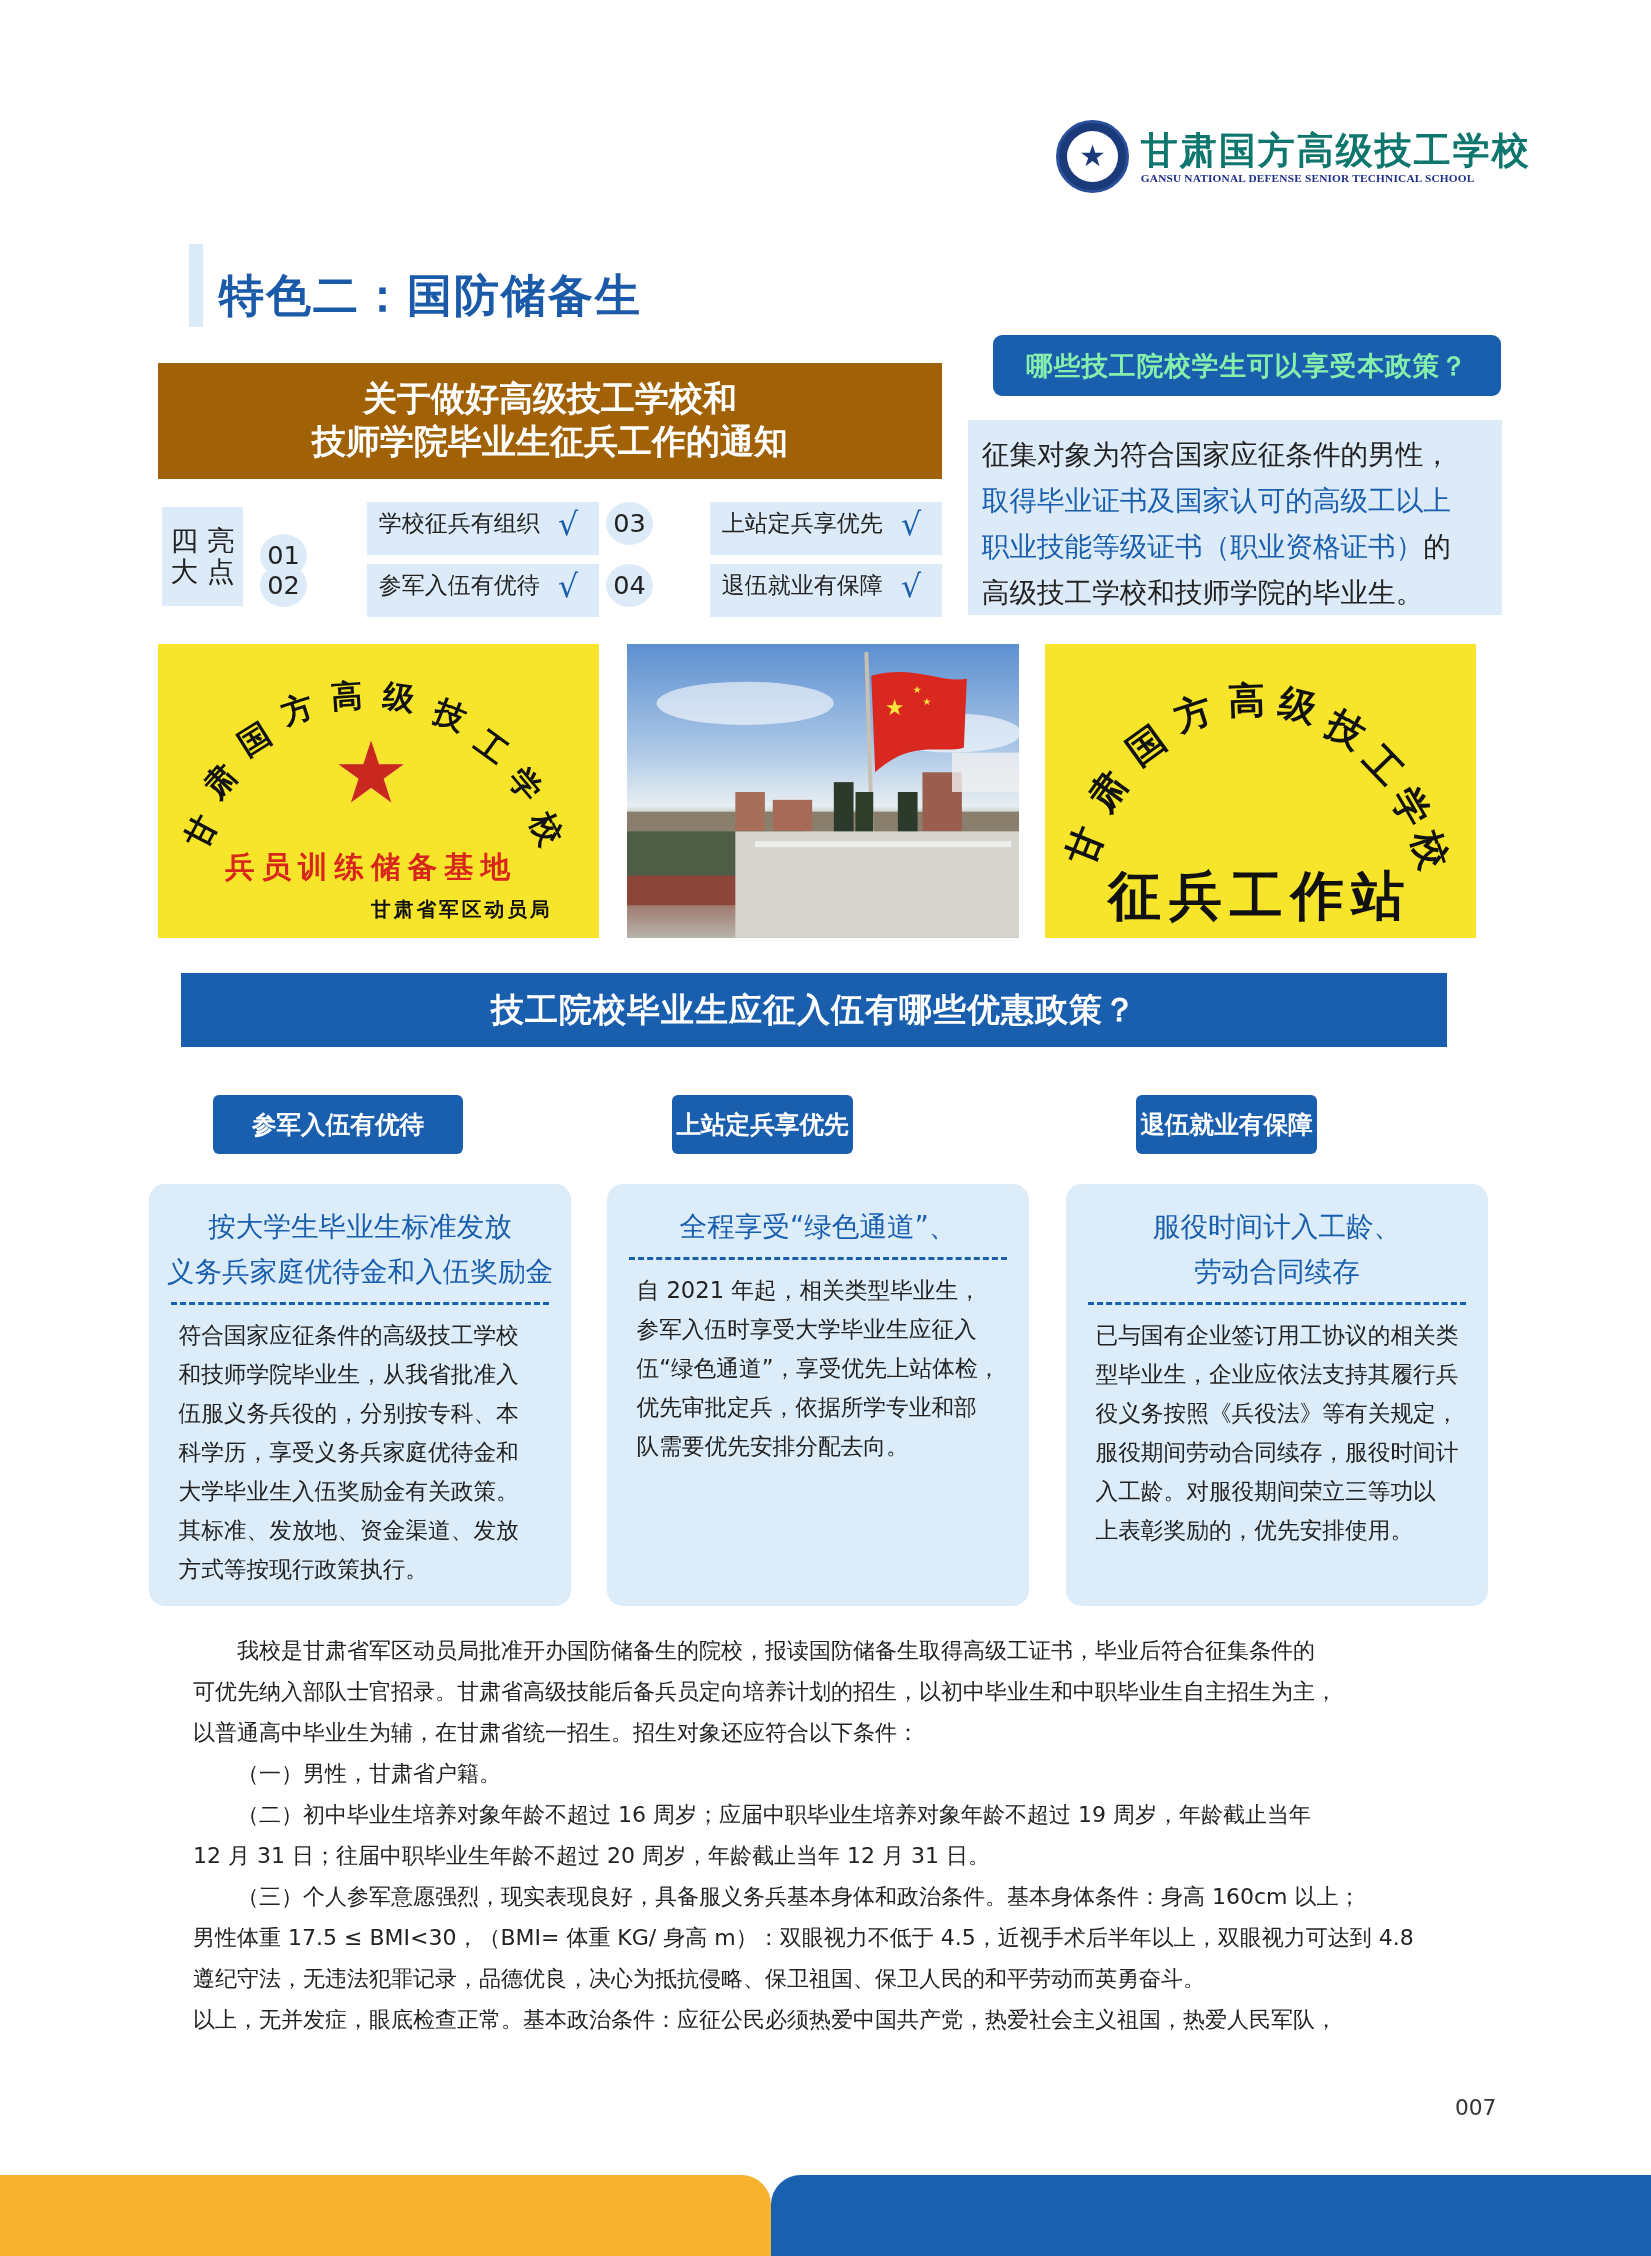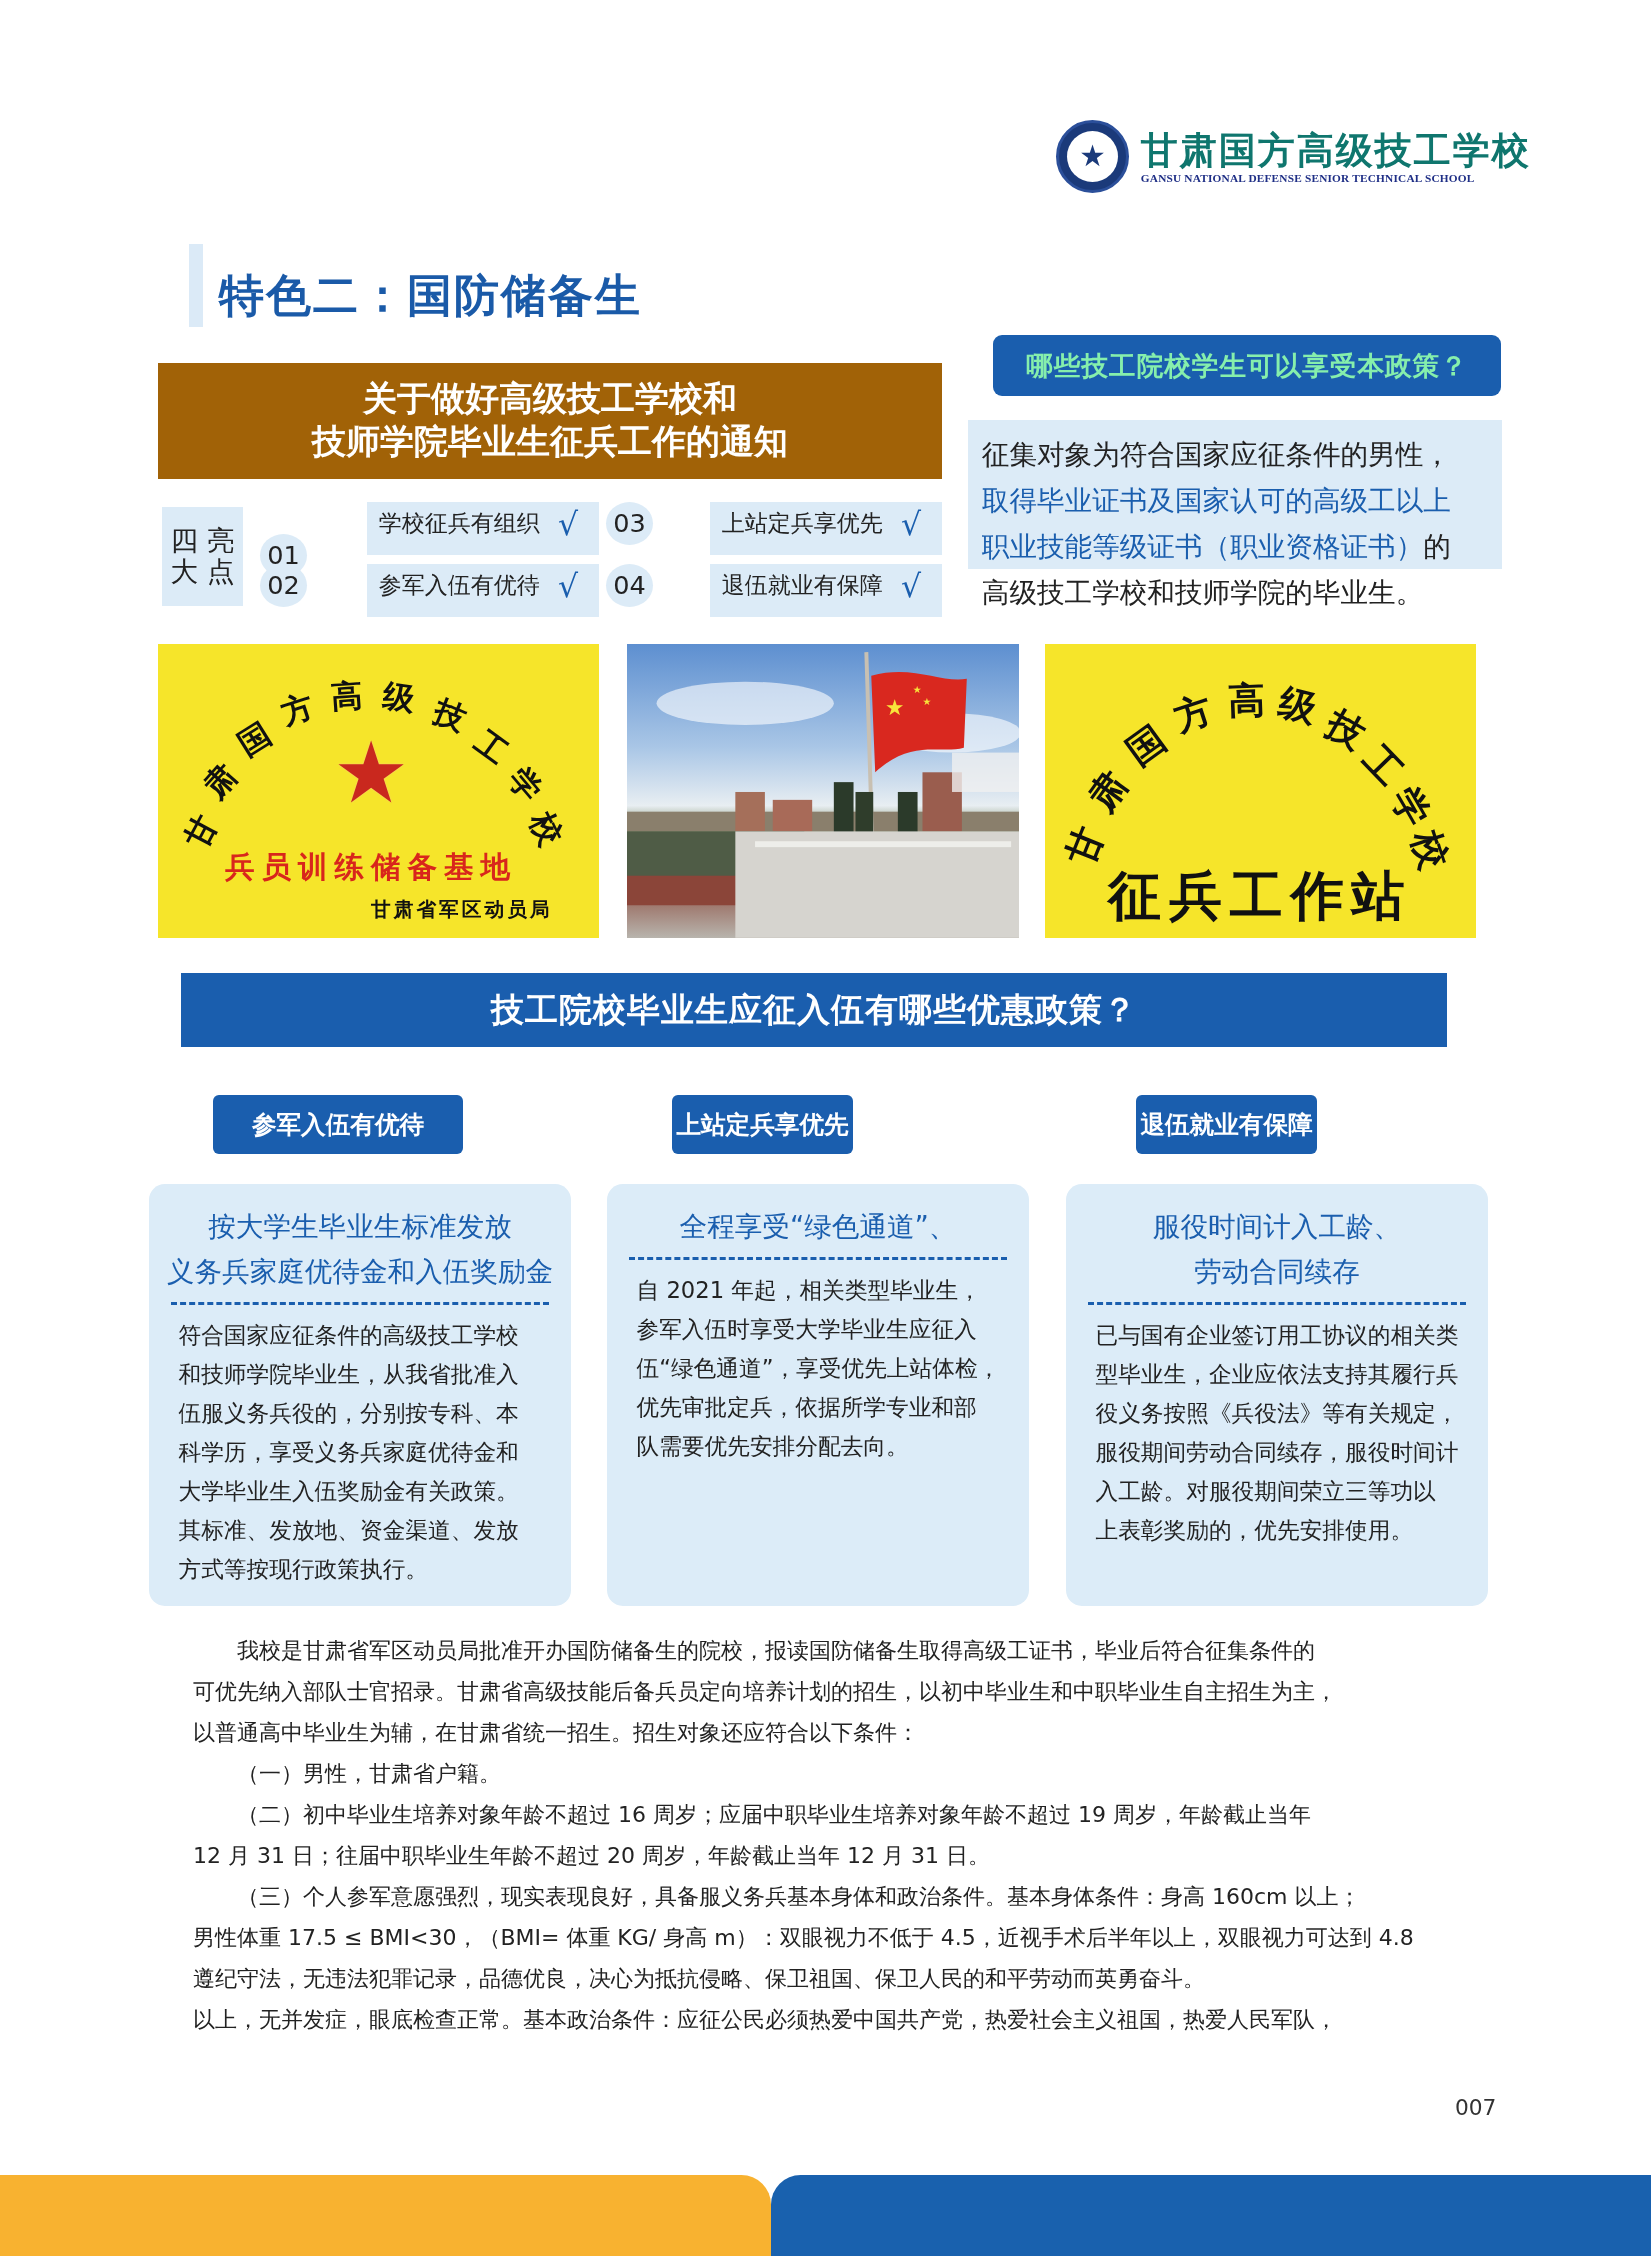--- a/index.html
+++ b/index.html
@@ -62,21 +62,21 @@
     }
     .hl-check { font-size: 31.5px; color: #1a5eae; font-family: "DejaVu Serif", serif; }
 
     
     .policy-header {
       left: 993px; top: 335px; width: 508px; height: 61px; border-radius: 9px;
       background: #1a5eae; color: #86efac; font-weight: bold; font-size: 26.6px;
       line-height: 61px; text-align: center; letter-spacing: 1px;
     }
     .policy-box {
-      left: 968px; top: 420px; width: 534px; height: 149px; background: #dcebf7;
+      left: 968px; top: 420px; width: 534px; height: 195px; background: #dcebf7;
       padding: 11.8px 0 0 13.8px; font-size: 27.6px; line-height: 46px; color: #222;
     }
     .policy-box .blue { color: #1a5eae; }
 
     
     .sign-yellow {
       background: #f6e52a; overflow: hidden;
     }
     .sign1 { left: 158px; top: 644px; width: 441px; height: 294px; }
     .sign3 { left: 1045px; top: 644px; width: 431px; height: 294px; }

